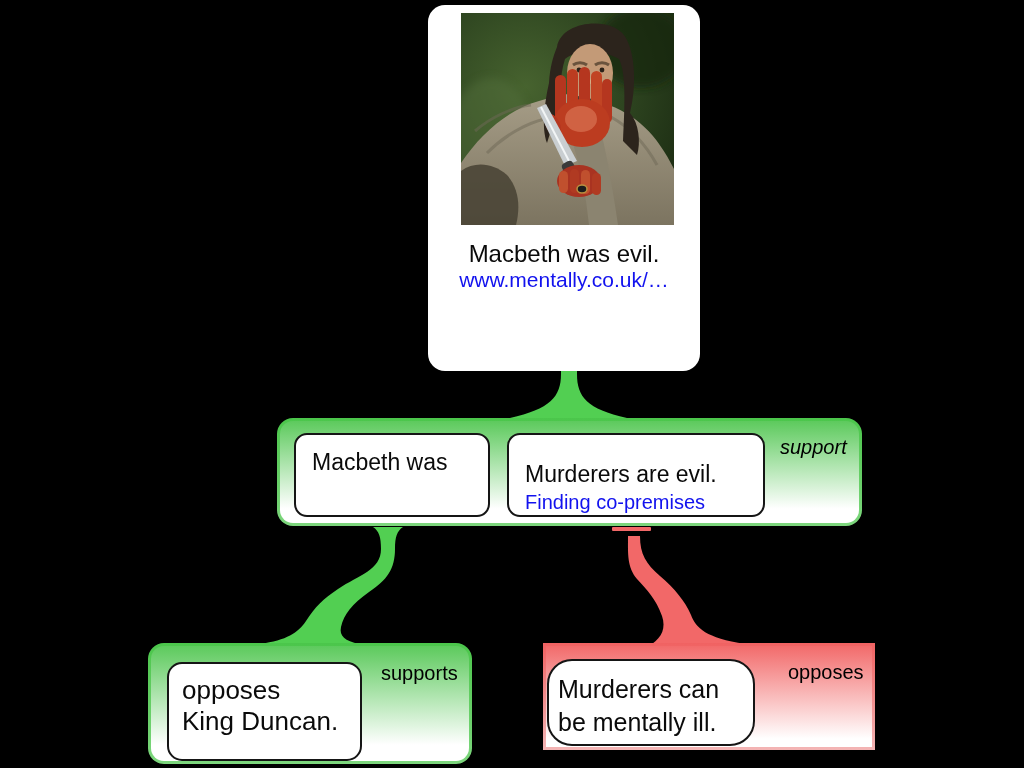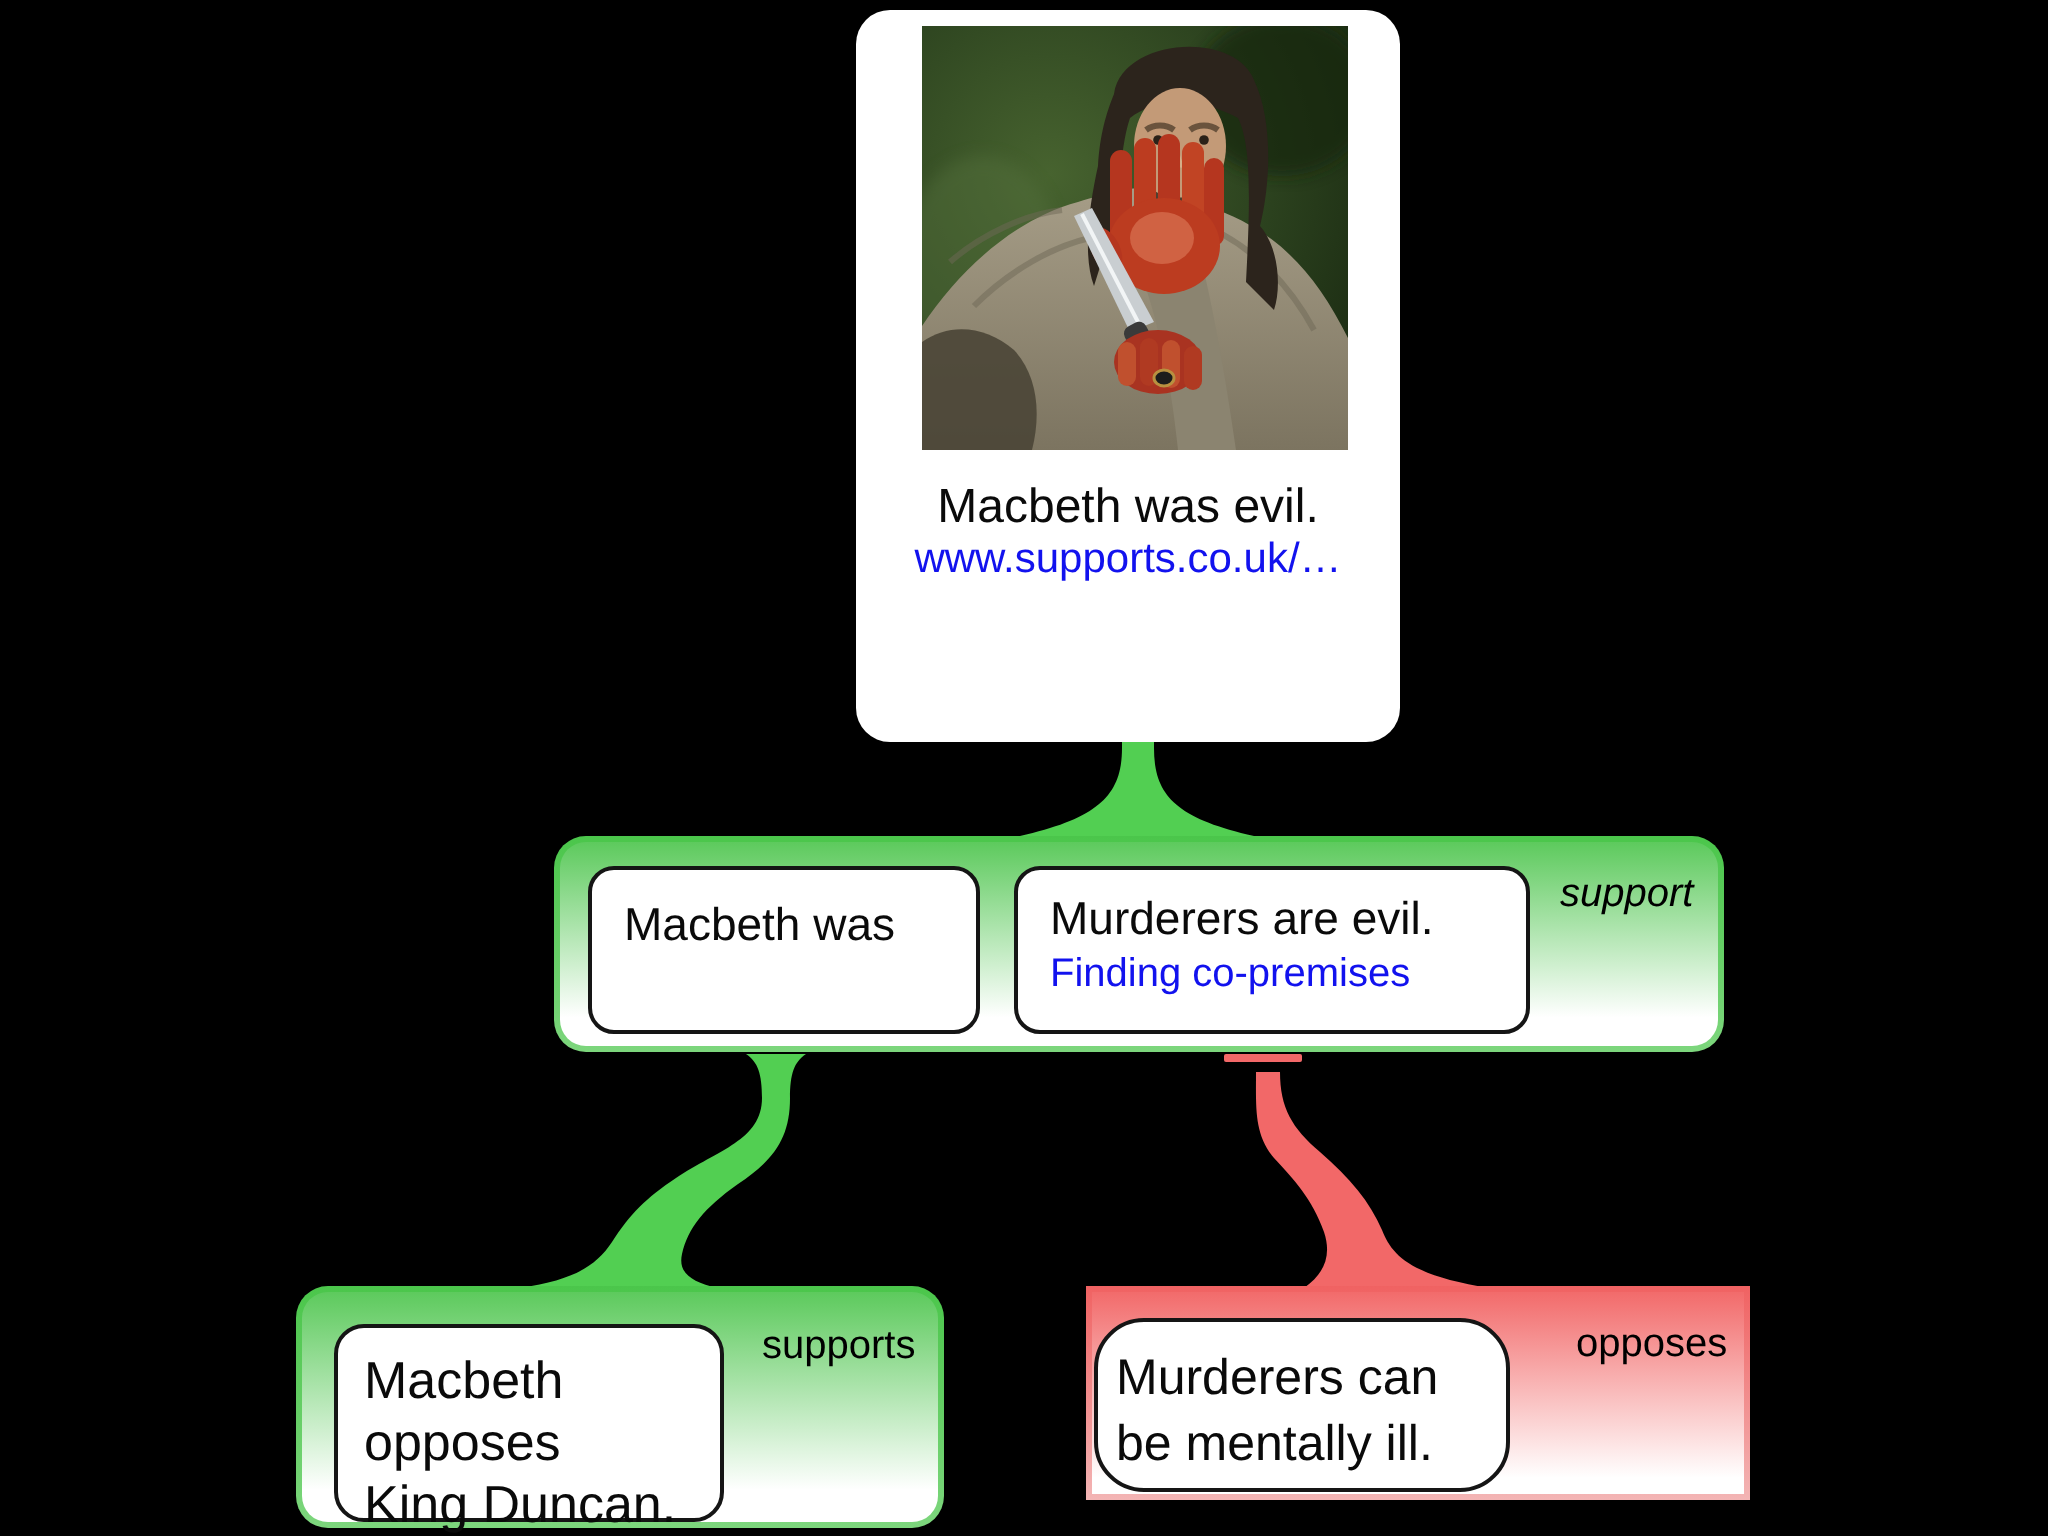--- a/index.html
+++ b/index.html
@@ -52,33 +52,32 @@
   <div class="group green" style="left:277px;top:418px;width:585px;height:108px;">
     <div class="edge"></div>
     <div class="fill"></div>
   </div>
   <div class="group-label" style="left:780px;top:436px;font-style:italic;">support</div>
 
   <div class="claim" style="left:294px;top:433px;width:196px;height:84px;padding:12px 0 0 16px;font-size:23px;line-height:30px;">
     <div class="line">Macbeth was</div>
   </div>
 
-  <div class="claim" style="left:507px;top:433px;width:258px;height:84px;padding:10px 0 0 16px;font-size:23px;line-height:28px;">
+  <div class="claim" style="left:507px;top:433px;width:258px;height:84px;padding:25px 0 0 16px;font-size:23px;line-height:28px;">
     <div class="line">Murderers are evil.</div>
     <div class="line hint-link" style="font-size:20px;margin-top:0;cursor:pointer;">Finding co-premises</div>
   </div>
 
   <div class="group green" style="left:148px;top:643px;width:324px;height:121px;">
     <div class="edge"></div>
     <div class="fill"></div>
   </div>
   <div class="group-label" style="left:381px;top:662px;">supports</div>
 
   <div class="claim" style="left:167px;top:662px;width:195px;height:99px;padding:11px 0 0 13px;font-size:26px;line-height:31px;border-radius:15px;">
-    <div class="line">Macbeth</div>
     <div class="line">opposes</div>
     <div class="line">King Duncan.</div>
   </div>
 
   <div class="group red" style="left:543px;top:643px;width:332px;height:107px;">
     <div class="edge"></div>
     <div class="fill"></div>
   </div>
   <div class="group-label" style="left:788px;top:661px;">opposes</div>
 
@@ -141,16 +140,16 @@
       <g>
         <ellipse cx="118" cy="168" rx="22" ry="16" fill="#a93321"></ellipse>
         <rect x="98" y="158" width="9" height="22" rx="4.5" fill="#c0502e"></rect>
         <rect x="109" y="156" width="9" height="24" rx="4.5" fill="#b03a22"></rect>
         <rect x="120" y="157" width="9" height="24" rx="4.5" fill="#c0502e"></rect>
         <rect x="131" y="160" width="9" height="22" rx="4.5" fill="#b03a22"></rect>
         <ellipse cx="121" cy="176" rx="5" ry="4" fill="#1c1c1c" stroke="#b89040" stroke-width="1.5"></ellipse>
       </g>
     </svg>
     <div class="title">Macbeth was evil.</div>
-    <div class="src">www.supports.co.uk/…</div>
+    <div class="src">www.mentally.co.uk/…</div>
   </div>
 
 </div>
 
 </body></html>

